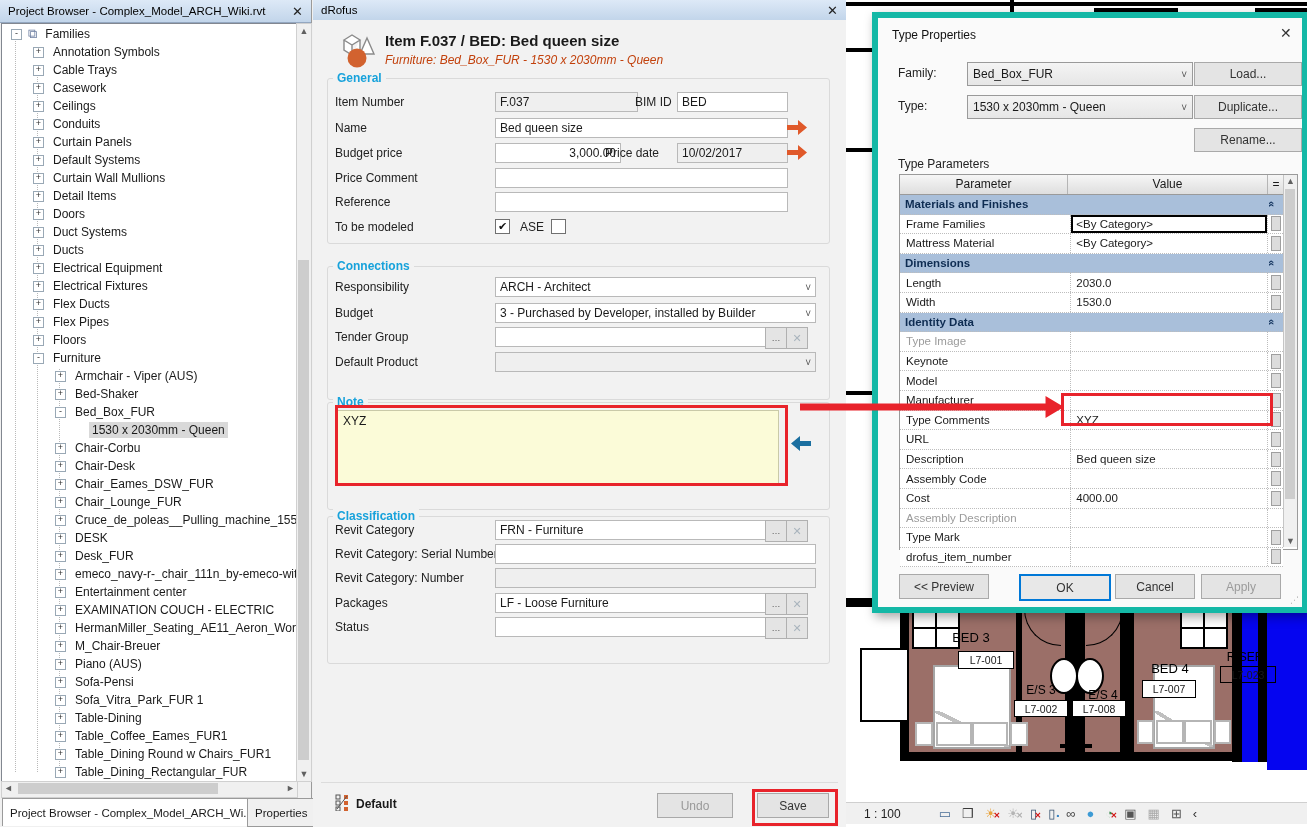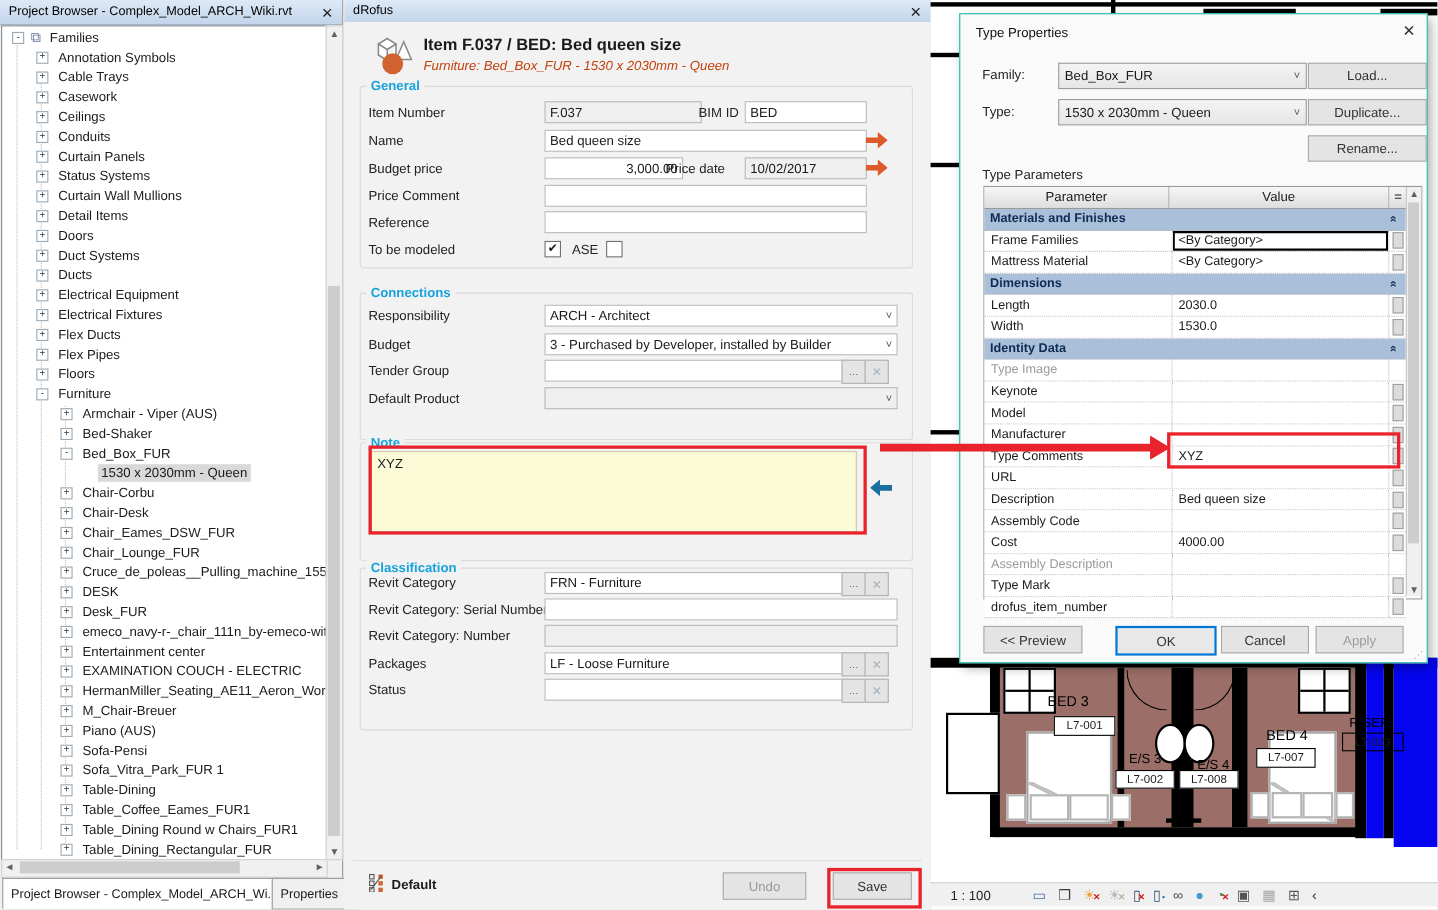--- a/index.html
+++ b/index.html
@@ -72,21 +72,21 @@
         display:flex;align-items:center;justify-content:center;white-space:nowrap}
   .rtag.clear{background:transparent}
   
   #vbar{left:846px;top:802px;width:461px;height:21px;background:#f0f0f0;border-top:1px solid #cfcfcf;
         display:flex;align-items:center}
   #vscale{margin-left:18px;font-size:12px;color:#222}
   #view-icons{display:flex;align-items:center;gap:11px;margin-left:38px}
   .vb-ic{position:relative;font-size:13px;line-height:14px}
   .vb-badge{position:absolute;right:-4px;bottom:-2px;font-size:8px;font-weight:bold}
   
-  #tp{left:872px;top:12px;width:424px;height:589px;background:#fafafa;border:1px solid #14b8a6;
+  #tp{left:872px;top:12px;width:424px;height:589px;background:#fafafa;border:6px solid #14b8a6;
       box-shadow:3px 4px 10px rgba(0,0,0,.35)}
   #tp .ttl{position:absolute;left:14px;top:10px;font-size:12px;color:#111}
   #tp .x{position:absolute;left:402px;top:7px;font-size:14px;color:#333}
   .tp-combo{position:absolute;background:linear-gradient(#f4f4f4,#e6e6e6);border:1px solid #9a9a9a;
             display:flex;align-items:center;padding:0 5px;font-size:12px}
   .tp-combo .car{margin-left:auto;color:#555;font-size:10px}
   #pt{position:absolute;left:21px;top:156px;width:397px;height:374px;background:#fff;border:1px solid #9a9a9a}
   #pt-head{display:flex;height:19px;background:linear-gradient(#f6f6f6,#dedede);
            border-bottom:1px solid #9a9a9a;font-size:12px;align-items:center}
   #pt-head .hc{text-align:center;border-right:1px solid #b5b5b5;height:100%;line-height:19px}
@@ -149,21 +149,21 @@
           <div class="tree-row" style="top: 91px; left: 31px;">
             <span class="exp">+</span>
             <span class="tree-label">Conduits</span>
           </div>
           <div class="tree-row" style="top: 109px; left: 31px;">
             <span class="exp">+</span>
             <span class="tree-label">Curtain Panels</span>
           </div>
           <div class="tree-row" style="top: 127px; left: 31px;">
             <span class="exp">+</span>
-            <span class="tree-label">Status Systems</span>
+            <span class="tree-label">Default Systems</span>
           </div>
           <div class="tree-row" style="top: 145px; left: 31px;">
             <span class="exp">+</span>
             <span class="tree-label">Curtain Wall Mullions</span>
           </div>
           <div class="tree-row" style="top: 163px; left: 31px;">
             <span class="exp">+</span>
             <span class="tree-label">Detail Items</span>
           </div>
           <div class="tree-row" style="top: 181px; left: 31px;">

